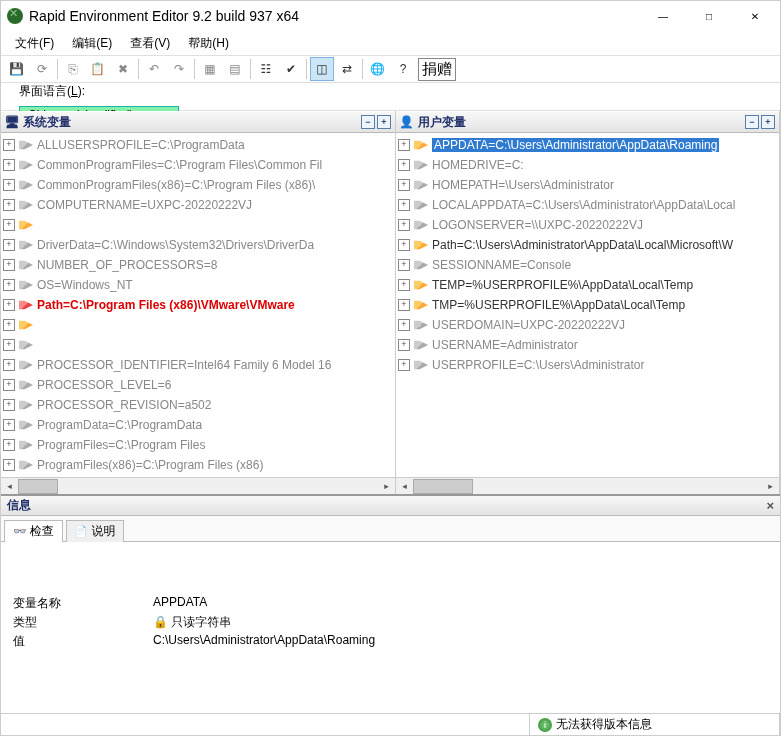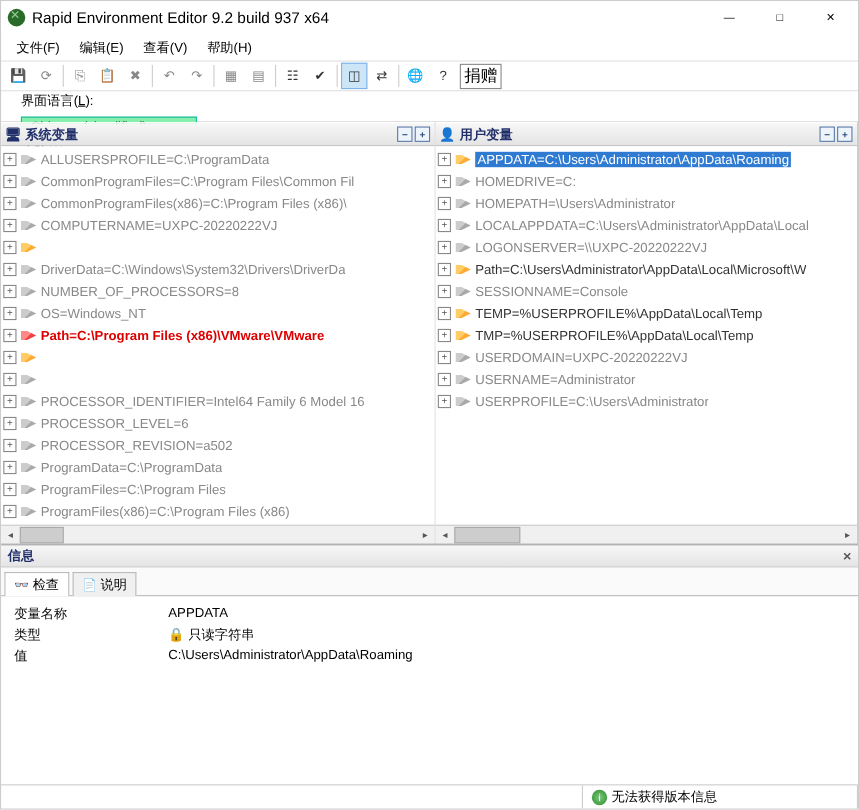--- a/index.html
+++ b/index.html
@@ -48,21 +48,21 @@
 .hscroll .arrow { width:17px; height:17px; display:flex; align-items:center; justify-content:center; font-size:9px; color:#555; }
 .hscroll .track { flex:1; height:17px; position:relative; }
 .hscroll .thumb { position:absolute; height:15px; top:1px; background:#cdcdcd; border:1px solid #aaa; }
 .info { border-top:1px solid #999; }
 .info .ihead { height:20px; background:linear-gradient(#f7f7f7,#e4e4e4); border-bottom:1px solid #bbb; display:flex; align-items:center; padding:0 6px; font-weight:bold; color:#21306a; }
 .info .ihead .cls { margin-left:auto; font-size:13px; color:#555; cursor:pointer; }
 .tabs { display:flex; border-bottom:1px solid #bbb; background:#fafafa; padding-top:3px; }
 .tab { border:1px solid #bbb; border-bottom:none; padding:2px 8px; margin-left:3px; display:flex; align-items:center; gap:3px; background:#f0f0f0; position:relative; top:1px; }
 .tab.active { background:#fff; }
 .tab .ticon { font-size:11px; color:#777; }
-.details { padding:8px 12px; height:120px; }
+.details { padding:8px 12px; height:120px;margin-top:45px; }
 .details .row { display:flex; margin-bottom:2px; }
 .details .k { width:140px; }
 .statusbar { margin-top:auto; height:22px; border-top:1px solid #ccc; display:flex; align-items:center; }
 .statusbar .cell { border-right:1px solid #ccc; height:100%; display:flex; align-items:center; padding:0 8px; }
 .statusbar .cell.grow { flex:1; }
 .statusbar .sicon { width:14px; height:14px; border-radius:50%; background:radial-gradient(circle,#7ec97e,#2a8a2a); margin-right:4px; font-size:9px; color:#fff; display:flex; align-items:center; justify-content:center; }
 </style>
 </head>
 <body>
 

